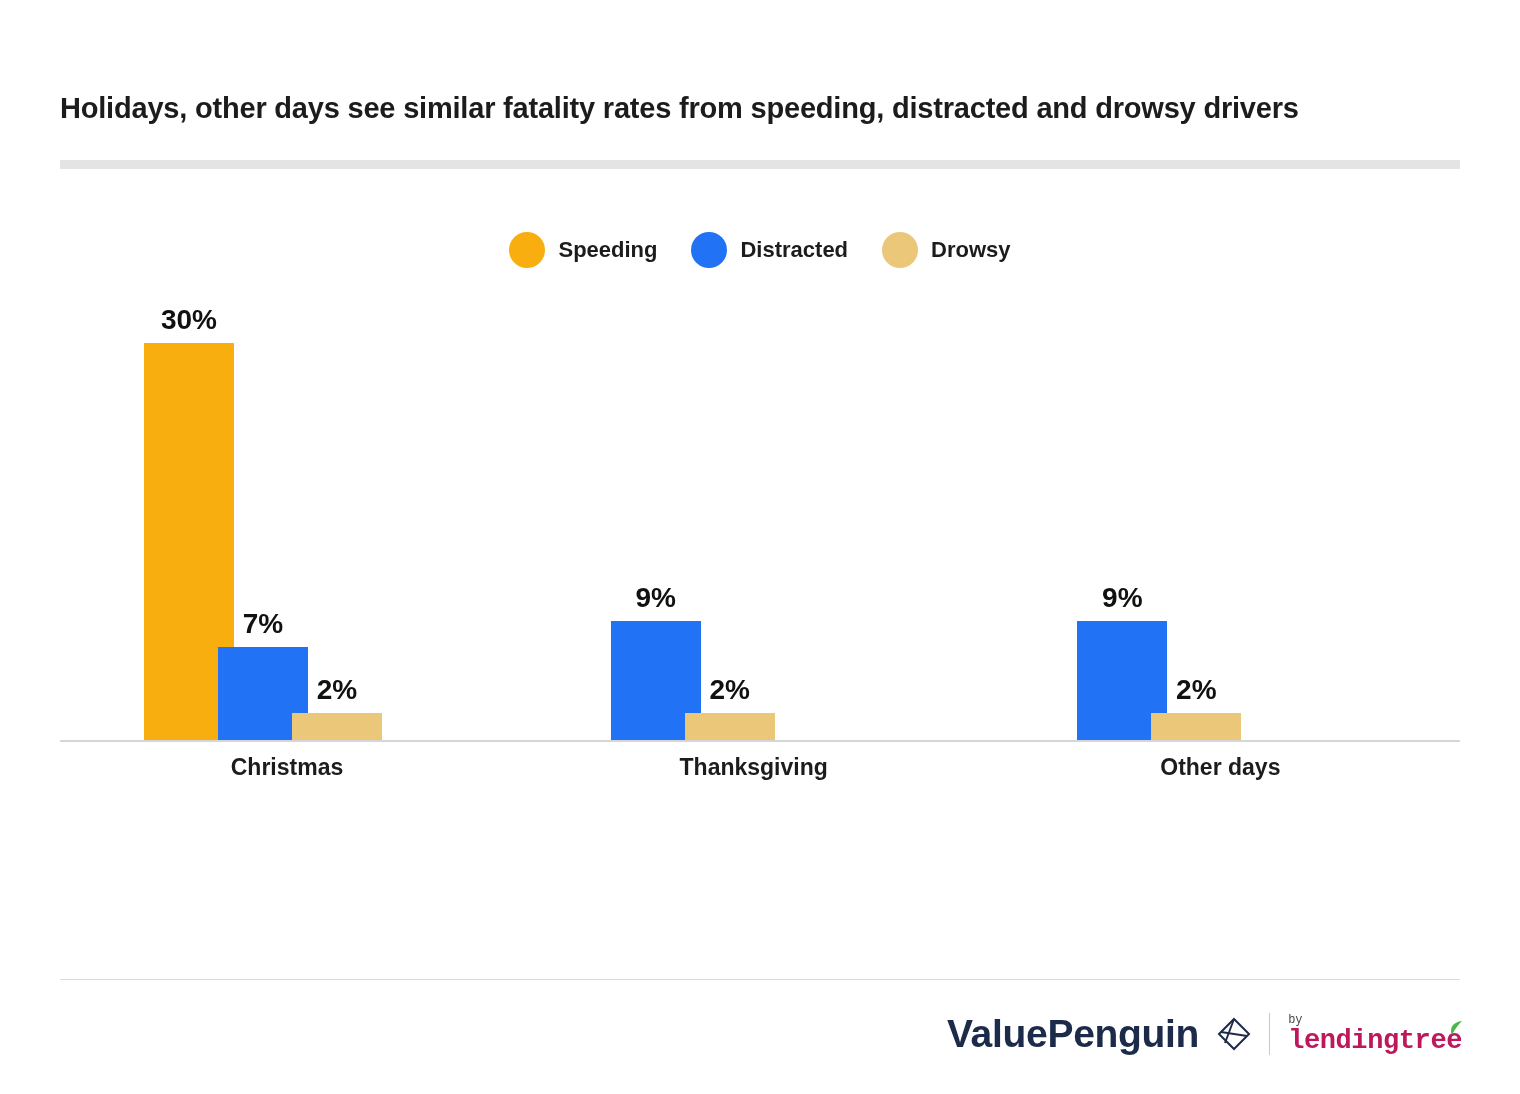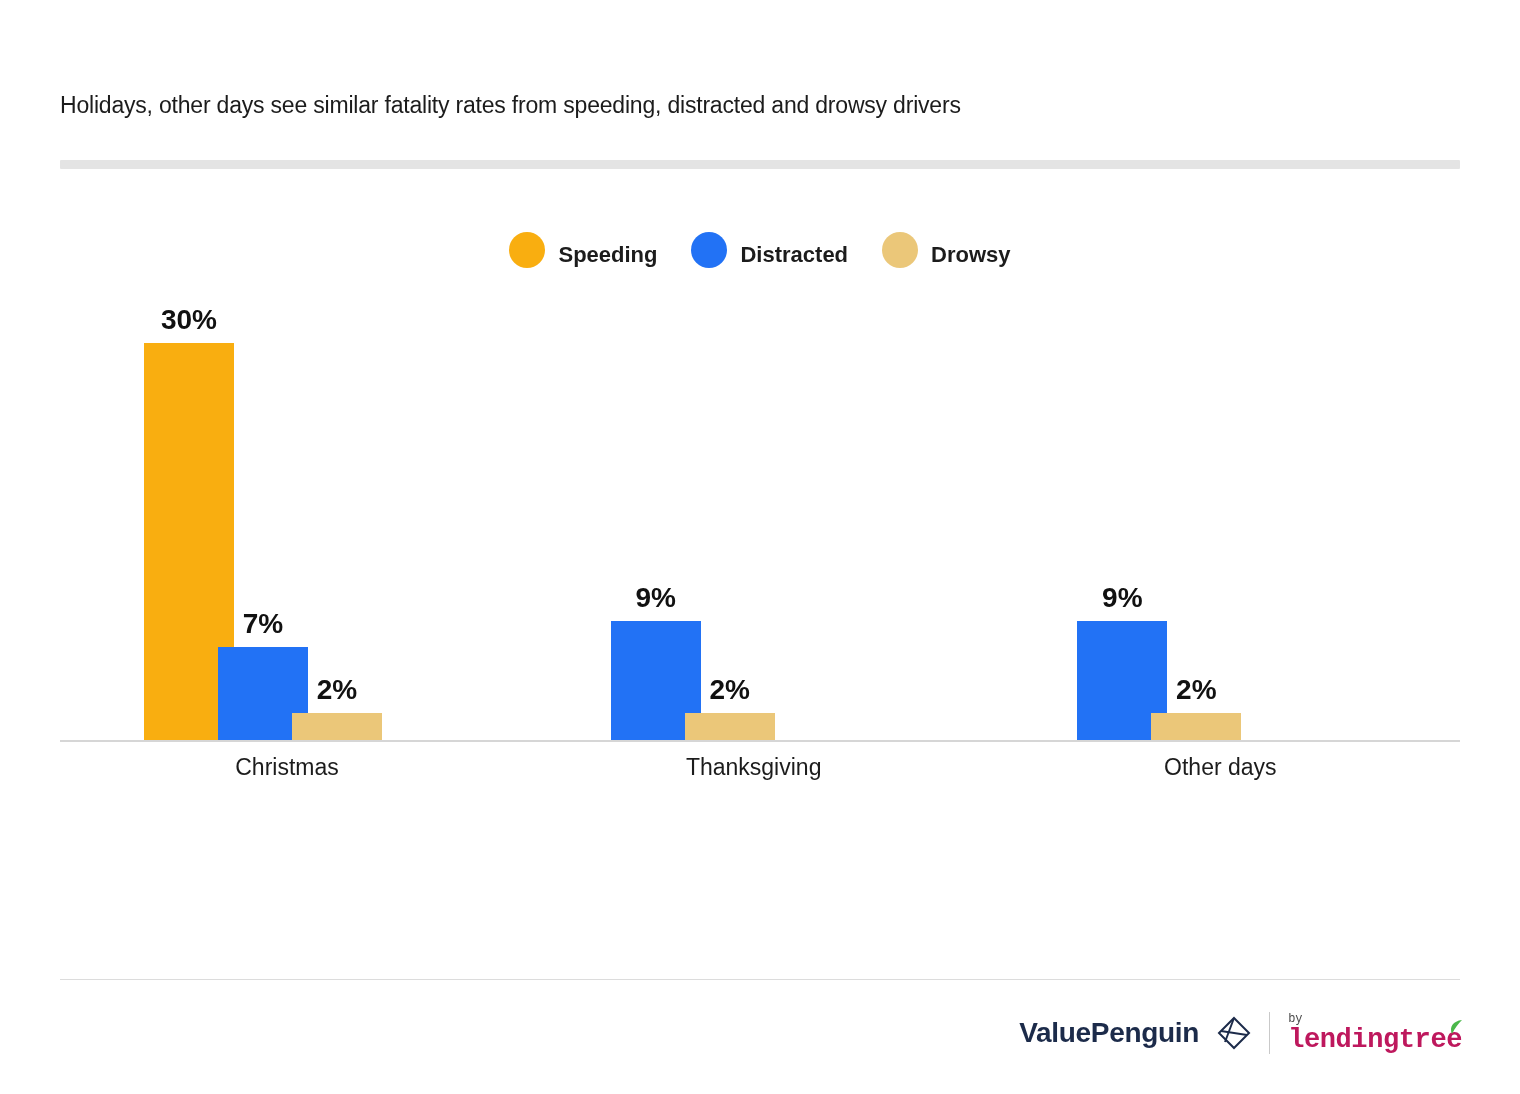--- a/index.html
+++ b/index.html
@@ -14,22 +14,22 @@
     position: relative;
     width: 1520px; height: 1094px;
     background: #ffffff;
   }
 
   
   .title {
     position: absolute;
     left: 60px; top: 92px;
     width: 1400px;
-    font-size: 23px;
-    font-weight: 400;
+    font-size: 29px;
+    font-weight: 700;
     color: #1c1c1c;
     letter-spacing: -0.2px;
     white-space: nowrap;
   }
   .title-rule {
     position: absolute;
     left: 60px; top: 160px;
     width: 1400px; height: 9px;
     background: #e4e4e4;
     border-radius: 1px;
@@ -40,21 +40,21 @@
     position: absolute;
     left: 60px; top: 232px;
     width: 1400px;
     display: flex;
     justify-content: center;
     align-items: center;
     gap: 34px;
   }
   .legend-item {
     display: flex;
-    align-items: flex-end;
+    align-items: center;
     gap: 13px;
   }
   .legend-dot {
     width: 36px; height: 36px;
     border-radius: 50%;
     display: block;
   }
   .legend-label {
     font-size: 22px;
     font-weight: bold;
@@ -123,21 +123,21 @@
   .cat-cell {
     flex: 1 1 0;
     text-align: left;
     padding-left: 92px;
   }
   .cat-label {
     display: inline-block;
     width: 270px;
     text-align: center;
     font-size: 23px;
-    font-weight: normal;
+    font-weight: bold;
     color: #1c1c1c;
   }
 
   
   .source {
     position: absolute;
     left: 60px; top: 874px;
     font-size: 21px;
     color: #1c1c1c;
     white-space: nowrap;
@@ -152,21 +152,21 @@
 
   
   .brand {
     position: absolute;
     right: 58px; top: 1012px;
     display: flex;
     align-items: center;
     gap: 18px;
   }
   .brand-vp {
-    font-size: 28px;
+    font-size: 39px;
     font-weight: bold;
     color: #1c2b4a;
     letter-spacing: -0.3px;
   }
   .brand-mark {
     width: 34px; height: 34px;
     position: relative;
   }
   .brand-divider {
     width: 1px; height: 42px;

